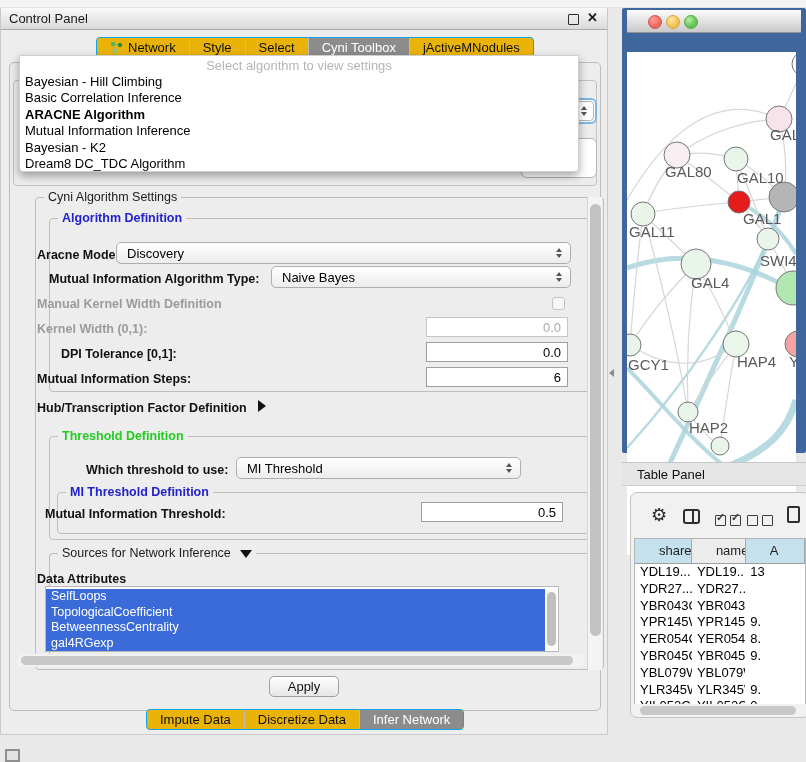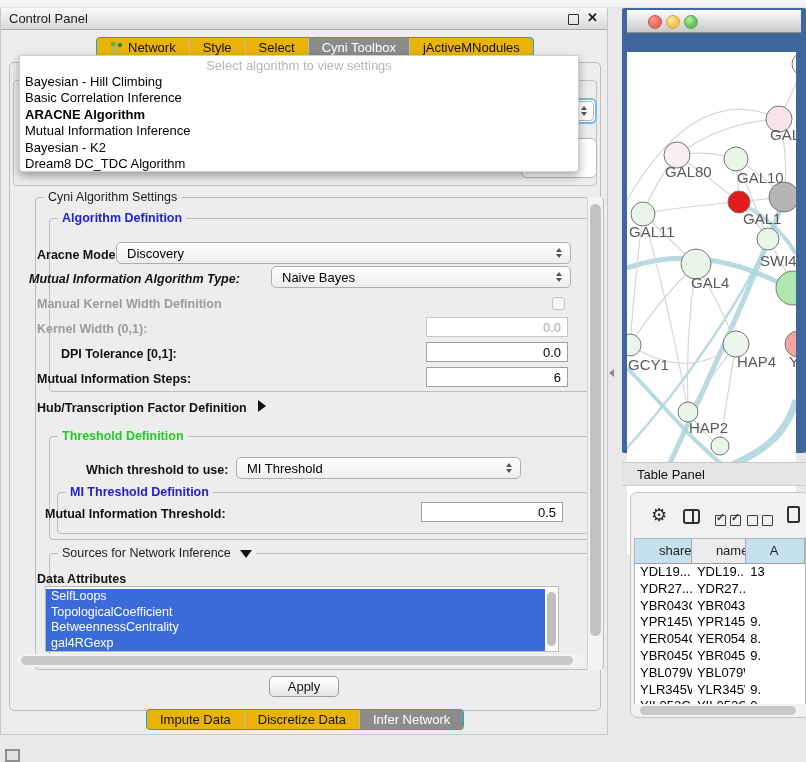--- a/index.html
+++ b/index.html
@@ -153,21 +153,21 @@
       <span class="gt t-blue">Algorithm Definition</span>
     </div>
     <div class="abs lb" style="left:36px;top:240px;">Aracne Mode:</div>
     <div class="abs combo" style="left:115px;top:234px;width:455px;height:22px;">
       <span class="cval">Discovery</span>
       <span class="spin">
           <i class="up"></i>
           <i class="dn"></i>
         </span>
     </div>
-    <div class="abs lb" style="left:28px;top:264px;font-style:italic;">Mutual Information Algorithm Type:</div>
+    <div class="abs lb" style="left:48px;top:264px;">Mutual Information Algorithm Type:</div>
     <div class="abs combo" style="left:270px;top:258px;width:300px;height:22px;">
       <span class="cval">Naive Bayes</span>
       <span class="spin">
           <i class="up"></i>
           <i class="dn"></i>
         </span>
     </div>
     <div class="abs lb dis" style="left:36px;top:289px;">Manual Kernel Width Definition</div>
     <div class="abs mac-cb" style="left:551px;top:289px;"></div>
     <div class="abs lb dis" style="left:36px;top:314px;">Kernel Width (0,1):</div>

